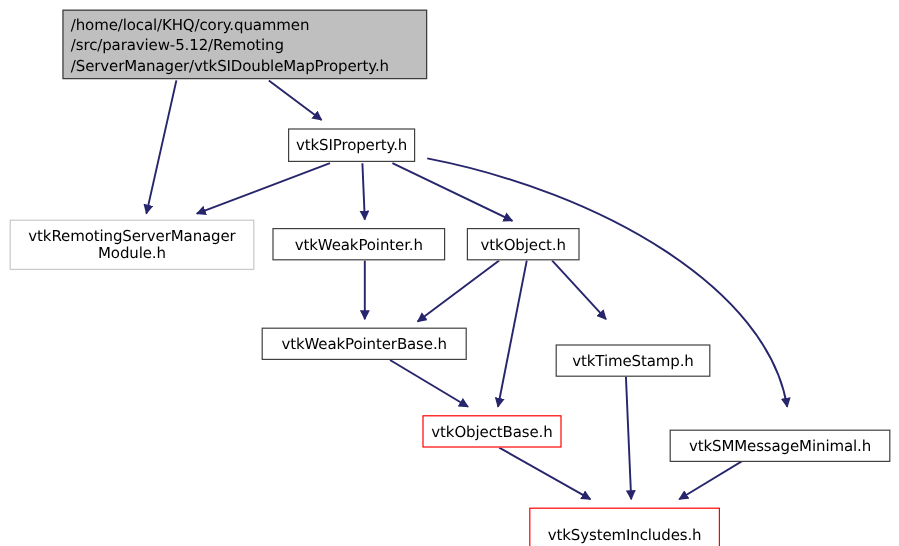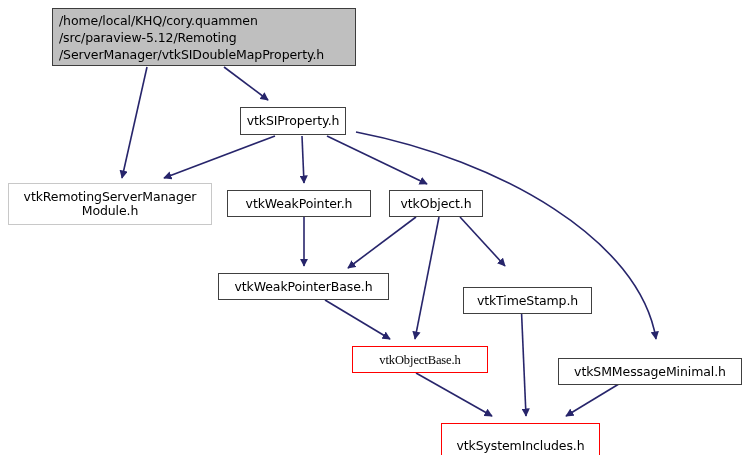--- a/index.html
+++ b/index.html
@@ -49,17 +49,17 @@
       <div class="node root" style="left: 52px; top: 8px; width: 304px; height: 58px;">/home/local/KHQ/cory.quammen
 /src/paraview-5.12/Remoting
 /ServerManager/vtkSIDoubleMapProperty.h</div>
       <div class="node " style="left: 240px; top: 107px; width: 106px; height: 28px;">vtkSIProperty.h</div>
       <div class="node grey" style="left: 8px; top: 183px; width: 204px; height: 42px;">vtkRemotingServerManager
 Module.h</div>
       <div class="node " style="left: 227px; top: 190px; width: 144px; height: 27px;">vtkWeakPointer.h</div>
       <div class="node " style="left: 389px; top: 190px; width: 94px; height: 27px;">vtkObject.h</div>
       <div class="node " style="left: 218px; top: 273px; width: 171px; height: 27px;">vtkWeakPointerBase.h</div>
       <div class="node " style="left: 463px; top: 287px; width: 129px; height: 27px;">vtkTimeStamp.h</div>
-      <div class="node red" style="left: 352px; top: 346px; width: 136px; height: 27px; font-family: Liberation Serif, serif;">vtkObjectBase.h</div>
+      <div class="node red" style="left: 352px; top: 346px; width: 116px; height: 27px;">vtkObjectBase.h</div>
       <div class="node " style="left: 558px; top: 358px; width: 184px; height: 27px;">vtkSMMessageMinimal.h</div>
       <div class="node red" style="left: 441px; top: 423px; width: 159px; height: 45px;">vtkSystemIncludes.h</div>
     </div>
 </div>
 
 </body></html>

